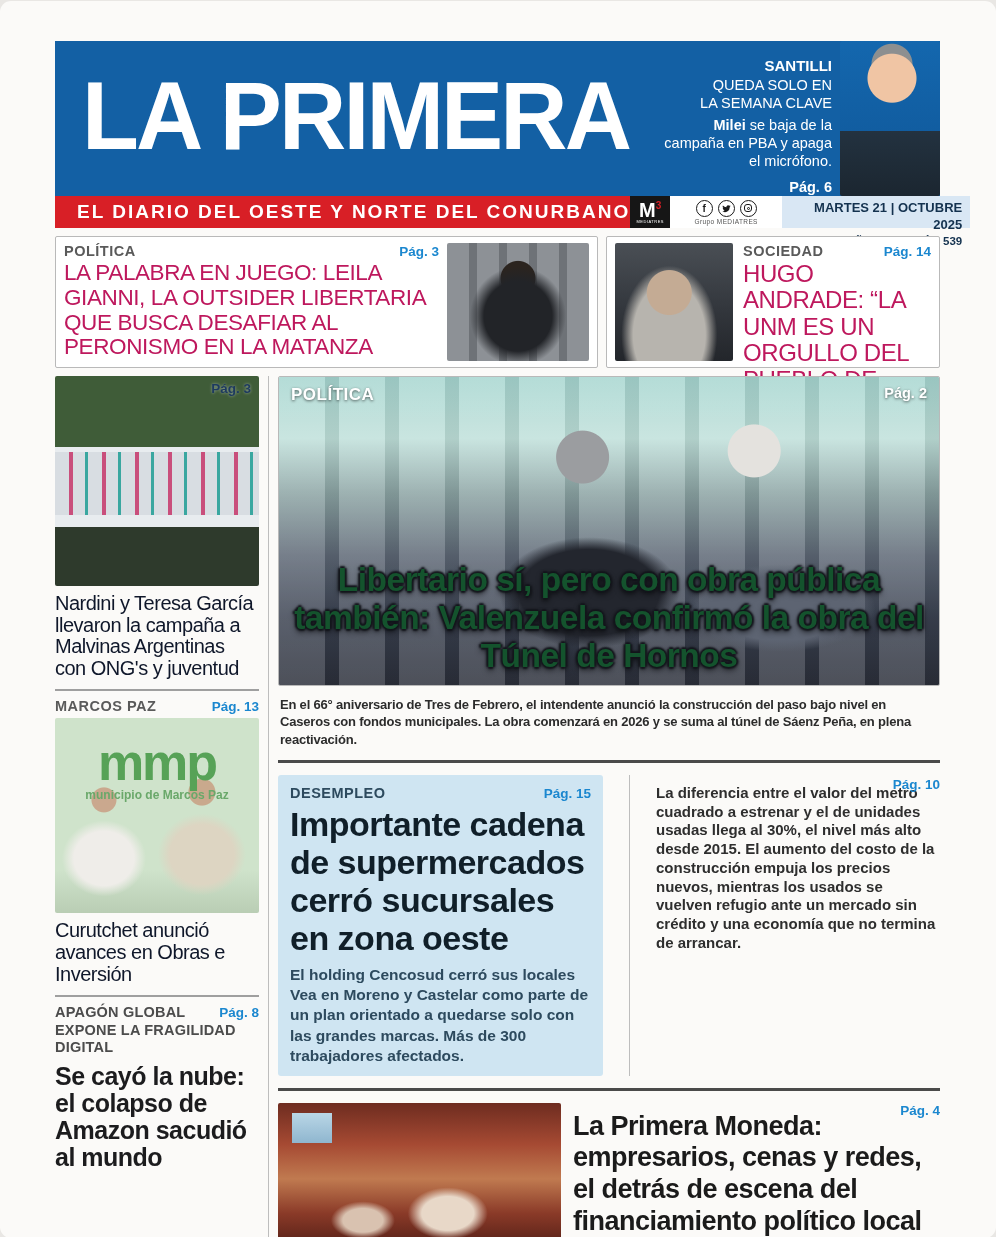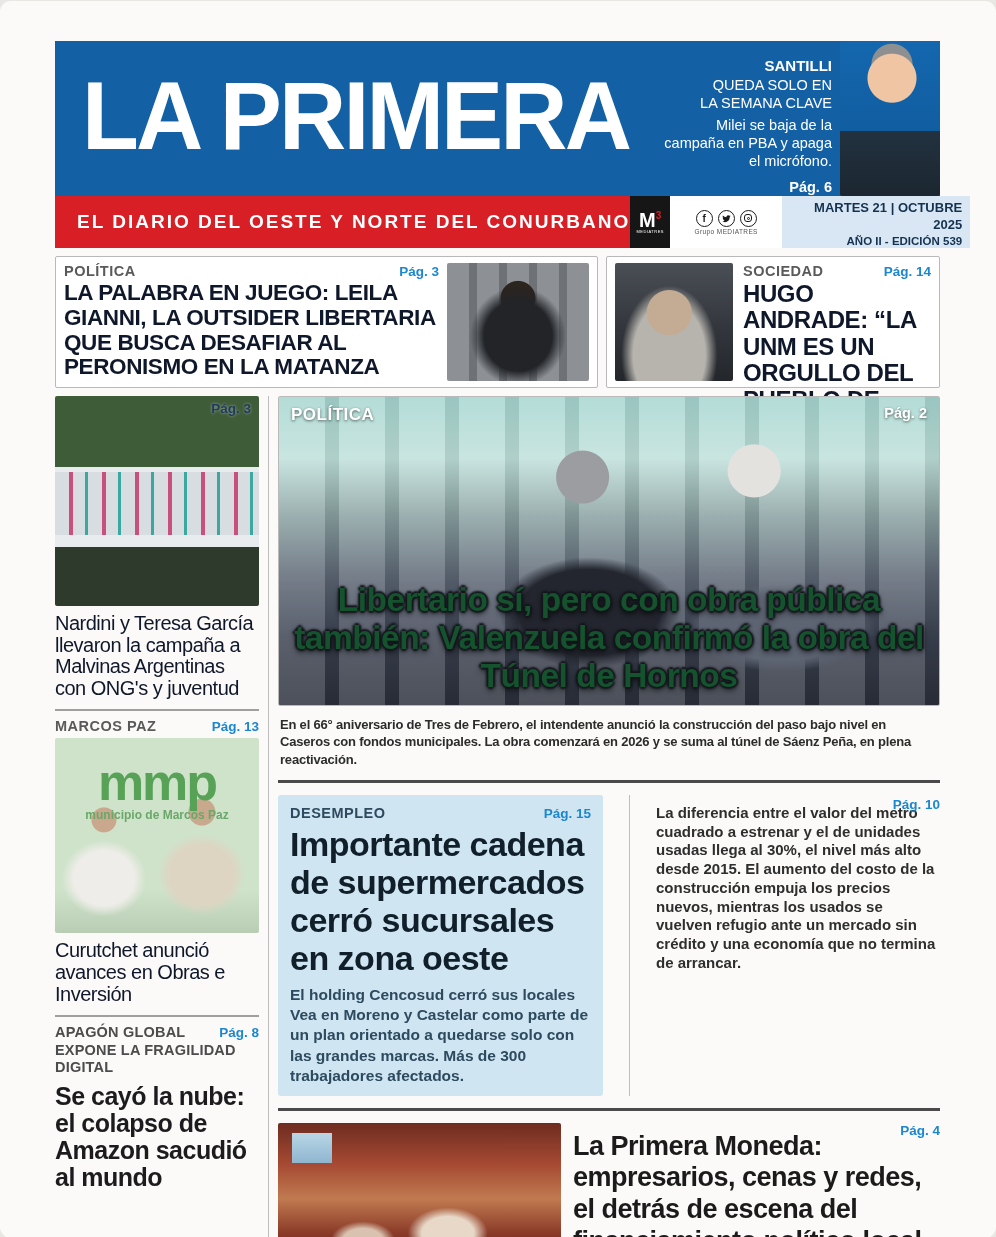--- a/index.html
+++ b/index.html
@@ -18,32 +18,32 @@
     letter-spacing:-3px; padding-left:28px; transform:scaleX(.96); transform-origin:left center;
     white-space:nowrap;
   }
   .masthead-promo{
     width:185px; color:#fff; text-align:right; padding-top:16px; padding-right:8px;
     font-size:14.5px; line-height:1.25; flex-shrink:0;
   }
   .masthead-promo .promo-title{ font-weight:800; font-size:15px; }
   .masthead-promo .promo-kicker{ font-weight:400; }
   .masthead-promo .promo-lead{ margin-top:4px; font-weight:300; }
-  .masthead-promo .promo-lead b{ font-weight:400; }
+  .masthead-promo .promo-lead b{ font-weight:700; }
   .masthead-promo .promo-page{ font-weight:800; margin-top:8px; }
   .masthead-photo{
     width:100px; flex-shrink:0; position:relative;
     background:
       radial-gradient(circle at 52% 24%, #f0c5a4 0 24px, rgba(240,197,164,0) 25px),
       radial-gradient(circle at 52% 15%, #8d8f90 0 20px, rgba(141,143,144,0) 21px),
       linear-gradient(180deg, rgba(0,0,0,0) 58%, #233240 58%, #1b2630 100%),
       linear-gradient(180deg,#1467ae,#0f5697);
   }
   
-  .tagline-row{ height:52px; display:flex; align-items:stretch; }
+  .tagline-row{ height:32px; display:flex; align-items:stretch; }
   .tagline{
     flex:1; background:#d81f26; color:#fff; font-weight:800; font-size:19px;
     letter-spacing:2px; display:flex; align-items:center; padding-left:22px; white-space:nowrap;
   }
   .m3-box{
     width:40px; background:#161616; color:#fff; flex-shrink:0; text-align:center;
     display:flex; flex-direction:column; justify-content:center; line-height:1;
   }
   .m3-box .m3{ font-weight:800; font-size:20px; }
   .m3-box .m3 sup{ color:#d81f26; font-size:10px; }
@@ -69,21 +69,21 @@
   
   .top-row{ display:flex; gap:8px; margin-top:8px; }
   .card{ background:#fff; border:1px solid #b9b9b9; border-radius:2px; }
   .card-politics{ width:543px; height:132px; display:flex; padding:6px 8px; gap:8px; }
   .card-politics .txt{ flex:1; }
   .card-society{ flex:1; height:132px; display:flex; padding:6px 8px; gap:10px; }
   .sec-head{ display:flex; justify-content:space-between; align-items:baseline; }
   .sec-label{ color:#5a5a5a; font-weight:700; font-size:14.5px; letter-spacing:.5px; }
   .page-ref{ color:#1b87cf; font-weight:800; font-size:13.5px; }
   .headline-upper{
-    font-weight:700; font-size:22.5px; line-height:1.1; color:#0f172a; letter-spacing:-.4px;
+    font-weight:400; font-size:22.5px; line-height:1.1; color:#be185d; letter-spacing:-.4px;
     margin-top:2px;
   }
   .photo{ border-radius:2px; background-size:cover; position:relative; flex-shrink:0; }
   .photo-leila{
     width:142px; height:100%;
     background:
       radial-gradient(ellipse at 50% 62%, #222428 0 34px, rgba(34,36,40,0) 48px),
       radial-gradient(circle at 50% 30%, #2b241f 0 17px, rgba(43,36,31,0) 18px),
       repeating-linear-gradient(90deg, #8d9196 0 22px, #6e7277 22px 30px),
       linear-gradient(180deg,#9aa0a6,#585c61);

